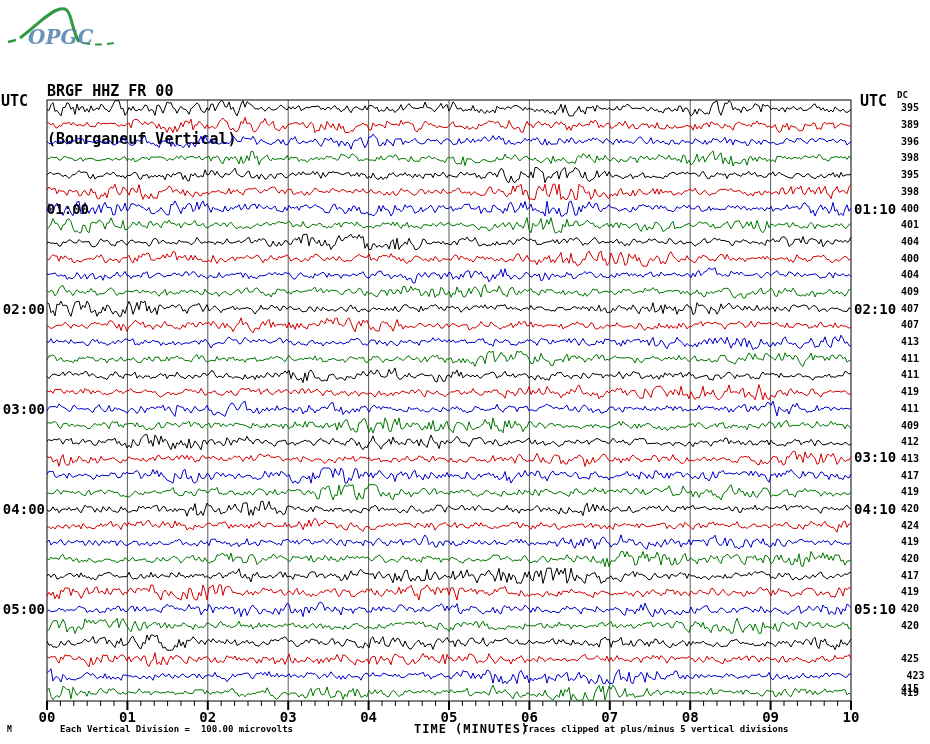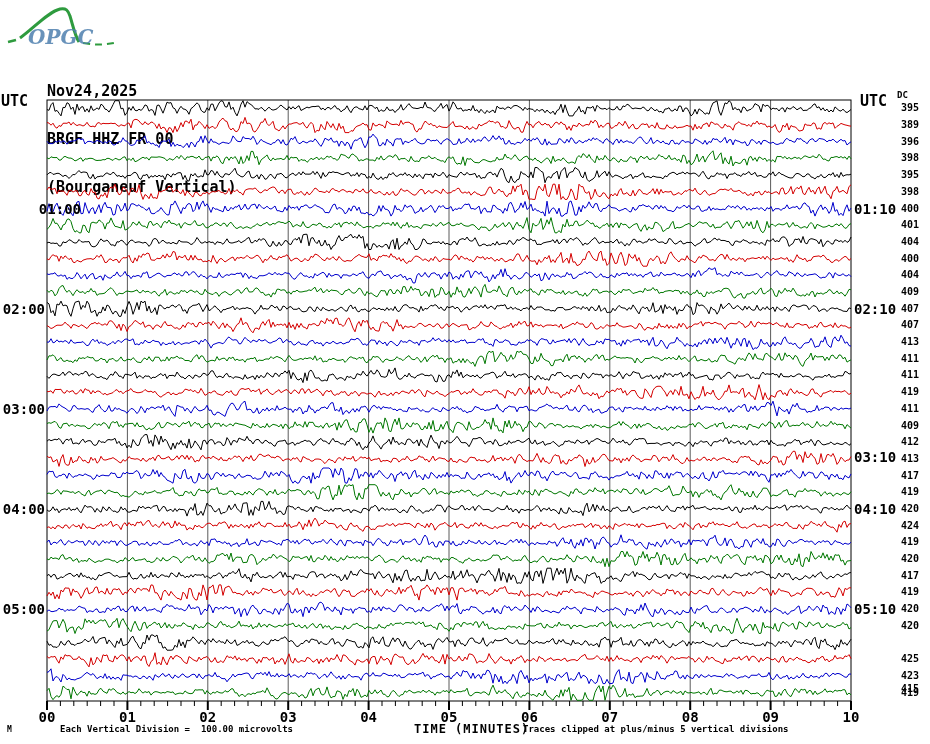--- a/index.html
+++ b/index.html
@@ -30,21 +30,20 @@
 <div id="canvas">
 
   <svg id="logo-svg" width="112" height="48" viewBox="0 0 112 48">
     <path d="M2 38 L10 36" stroke="#2e9b3e" stroke-width="2.5" fill="none"></path>
     <path d="M14 34 C 28 24, 42 8, 54 5 C 60 4, 62 6, 64 12 C 67 22, 69 32, 73 38" stroke="#2e9b3e" stroke-width="3" fill="none"></path>
     <path d="M77 39 C 88 41, 98 41, 108 39" stroke="#2e9b3e" stroke-width="2" stroke-dasharray="7 5" fill="none"></path>
     <text x="22" y="40" font-family="DejaVu Serif, serif" font-style="italic" font-weight="bold" font-size="20" fill="#4d7fae" fill-opacity="0.85">OPGC</text>
   </svg>
 
   <div id="hdr" class="abs">
-    <div>Nov24,2025</div>
     <div>BRGF HHZ FR 00</div>
     <div>(Bourganeuf Vertical)</div>
   </div>
 
   <div id="utc-left" class="abs">UTC</div>
   <div id="utc-right" class="abs">UTC</div>
   <div id="dc-label" class="abs">DC</div>
 
   <svg id="plot-svg" width="930" height="744">
       <line x1="127.4" y1="100" x2="127.4" y2="701" stroke="#5a5a5a" stroke-width="1"></line>
@@ -195,23 +194,23 @@
       <div class="dc-val" style="left: 901px; top: 503px;">420</div>
       <div class="dc-val" style="left: 901px; top: 520px;">424</div>
       <div class="dc-val" style="left: 901px; top: 536px;">419</div>
       <div class="dc-val" style="left: 901px; top: 553px;">420</div>
       <div class="dc-val" style="left: 901px; top: 570px;">417</div>
       <div class="dc-val" style="left: 901px; top: 586px;">419</div>
       <div class="dc-val" style="left: 901px; top: 603px;">420</div>
       <div class="dc-val" style="left: 901px; top: 620px;">420</div>
       <div class="dc-val" style="left: 901px; top: 637px; margin-top: 46px;">415</div>
       <div class="dc-val" style="left: 901px; top: 653px;">425</div>
-      <div class="dc-val" style="left: 901px; top: 670px;">423</div>
+      <div class="dc-val" style="left: 901px; top: 670px; text-align: center;">423</div>
       <div class="dc-val" style="left: 901px; top: 687px;">419</div>
-      <div class="hour-lbl left" style="left: 0px; top: 201px; padding-left: 36px;">01:00</div>
+      <div class="hour-lbl left" style="left: 8px; top: 201px; padding-left: 36px;">01:00</div>
       <div class="hour-lbl left" style="left: 0px; top: 301px;">02:00</div>
       <div class="hour-lbl left" style="left: 0px; top: 401px;">03:00</div>
       <div class="hour-lbl left" style="left: 0px; top: 501px;">04:00</div>
       <div class="hour-lbl left" style="left: 0px; top: 601px;">05:00</div>
       <div class="hour-lbl right" style="left: 854px; top: 201px;">01:10</div>
       <div class="hour-lbl right" style="left: 854px; top: 301px;">02:10</div>
       <div class="hour-lbl right" style="left: 854px; top: 401px; margin-top: 48px;">03:10</div>
       <div class="hour-lbl right" style="left: 854px; top: 501px;">04:10</div>
       <div class="hour-lbl right" style="left: 854px; top: 601px;">05:10</div>
     </div>

